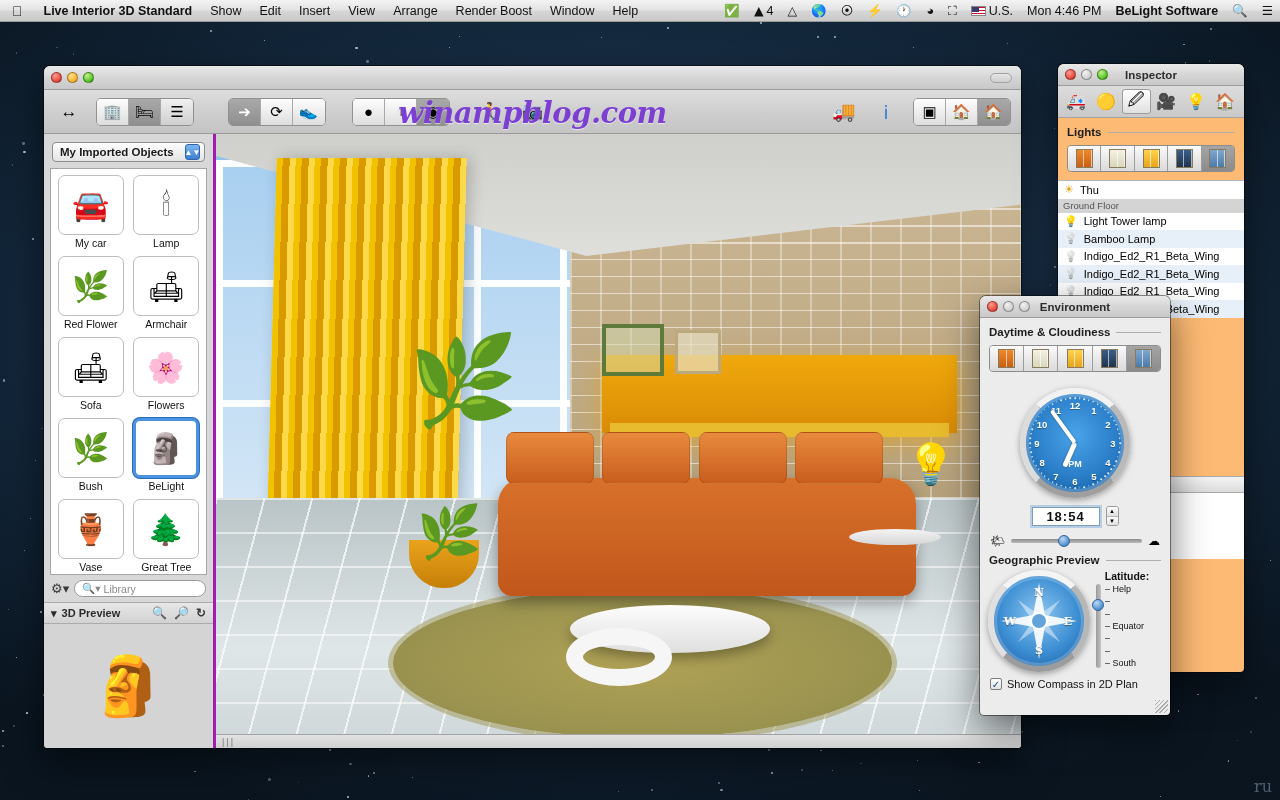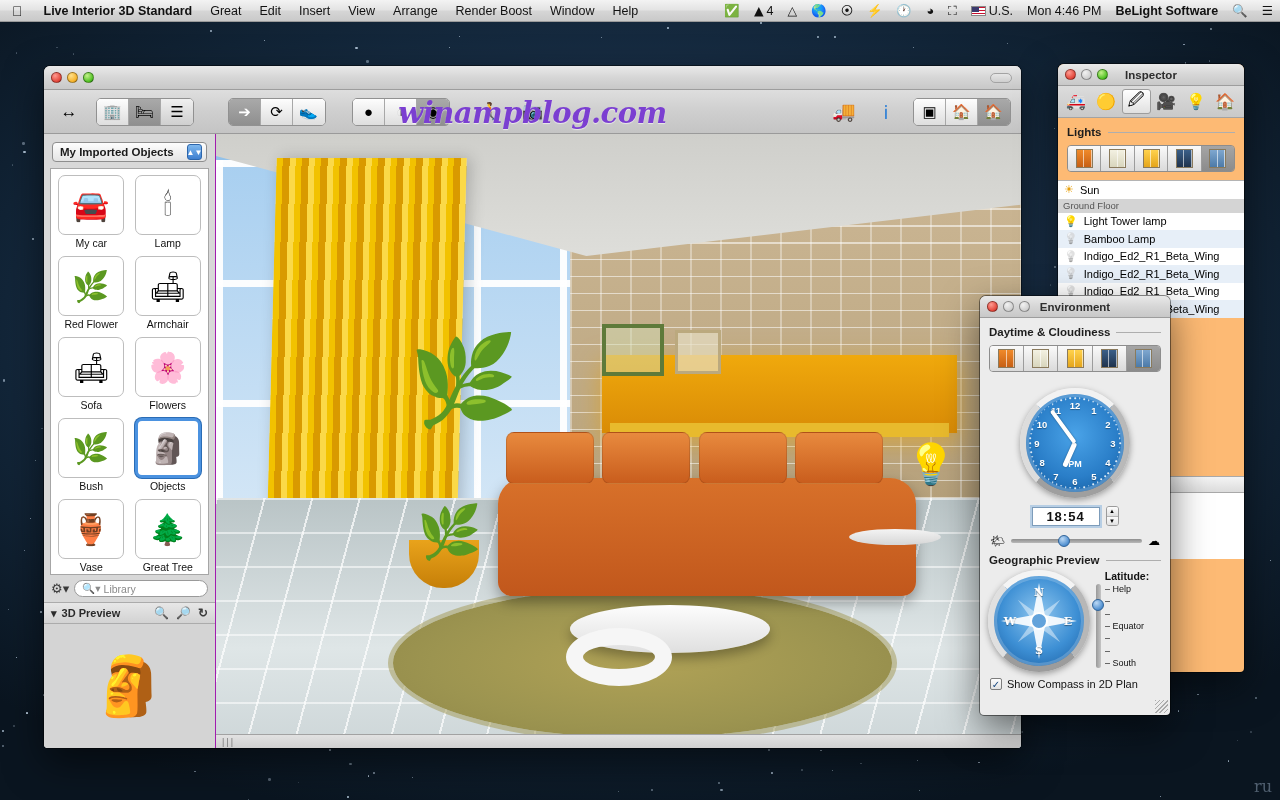--- a/index.html
+++ b/index.html
@@ -93,21 +93,21 @@
   .wm {
     position:absolute; left:50%; transform:translateX(-50%); top:6px;
     font-family:"DejaVu Serif", serif; font-style:italic; font-weight:bold;
     font-size:29px; color:#7b3fd1; text-shadow:0 1px 1px rgba(255,255,255,.6);
     pointer-events:none; letter-spacing:-.5px;
   }
 
   .body-row { display:flex; height:614px; }
 
   
-  .sidebar { width:172px; background:#d8d8d8; border-right:1px solid #a21caf;
+  .sidebar { width:172px; background:#d8d8d8; border-right:3px solid #a21caf;
              display:flex; flex-direction:column; }
   .popup {
     margin:8px 8px 6px 8px; height:20px; border-radius:4px;
     background:linear-gradient(to bottom,#fdfdfd,#e4e4e4); border:1px solid #8e8e8e;
     display:flex; align-items:center; padding:0 4px 0 7px;
     font-size:11.5px; font-weight:bold; color:#1a1a1a; position:relative;
   }
   .popup .arrowbox{
     margin-left:auto; width:15px;height:16px;border-radius:3px;
     background:linear-gradient(to bottom,#7fb8ee,#3d7fd0); border:1px solid #2c65ab;
@@ -712,21 +712,21 @@
     <i style="left: 52.63px; top: 357.885px; width: 1.2px; height: 1.2px; opacity: 0.78;"></i>
     <i style="left: 792.994px; top: 13.8395px; width: 1.2px; height: 1.2px; opacity: 0.69;"></i>
     <i style="left: 857.281px; top: 296.524px; width: 1.2px; height: 1.2px; opacity: 0.28;"></i>
     <i style="left: 460.419px; top: 88.4927px; width: 1.2px; height: 1.2px; opacity: 0.4;"></i>
   </div>
 <div class="watermark-ru">ru</div>
 
 <div class="menubar">
   <div class="apple"></div>
   <div class="mi app">Live Interior 3D Standard</div>
-  <div class="mi">Great</div>
+  <div class="mi">Show</div>
   <div class="mi">Edit</div>
   <div class="mi">Insert</div>
   <div class="mi">View</div>
   <div class="mi">Arrange</div>
   <div class="mi">Render Boost</div>
   <div class="mi">Window</div>
   <div class="mi">Help</div>
 
   <div class="right">
     <div class="mi">✅</div>
@@ -830,21 +830,21 @@
             <div class="cell">
               <div class="thumb">🌸</div>
               <div class="clabel">Flowers</div>
             </div>
             <div class="cell">
               <div class="thumb">🌿</div>
               <div class="clabel">Bush</div>
             </div>
             <div class="cell sel">
               <div class="thumb">🗿</div>
-              <div class="clabel">Objects</div>
+              <div class="clabel">BeLight</div>
             </div>
             <div class="cell">
               <div class="thumb">🏺</div>
               <div class="clabel">Vase</div>
             </div>
             <div class="cell">
               <div class="thumb">🌲</div>
               <div class="clabel">Great Tree</div>
             </div>
           </div>
@@ -977,21 +977,21 @@
             <i></i>
             <i></i>
           </span>
         </div>
     </div>
   </div>
 
   <div class="lightlist" id="lightlist">
       <div class="lrow">
         <span class="bulb" style="color: rgb(232, 160, 12);">☀</span>
-        <span>Sun</span>
+        <span>Thu</span>
       </div>
       <div class="lrow grp">
         <span>Ground Floor</span>
       </div>
       <div class="lrow">
         <span class="bulb">💡</span>
         <span>Light Tower lamp</span>
       </div>
       <div class="lrow alt">
         <span class="bulb" style="filter: grayscale(1) opacity(0.65);">💡</span>

